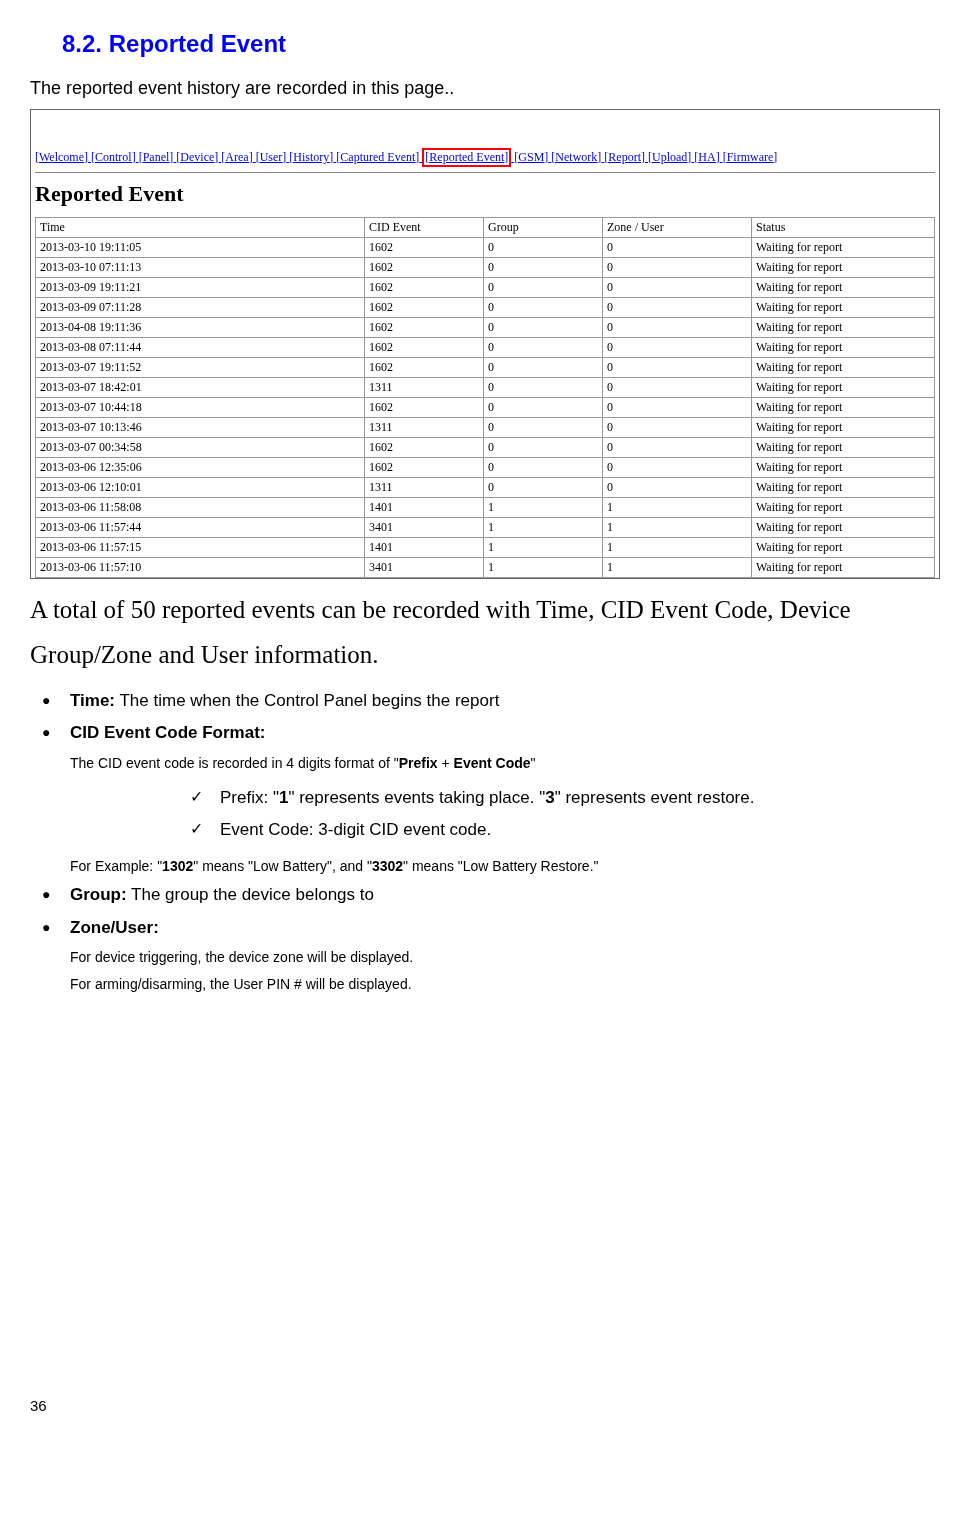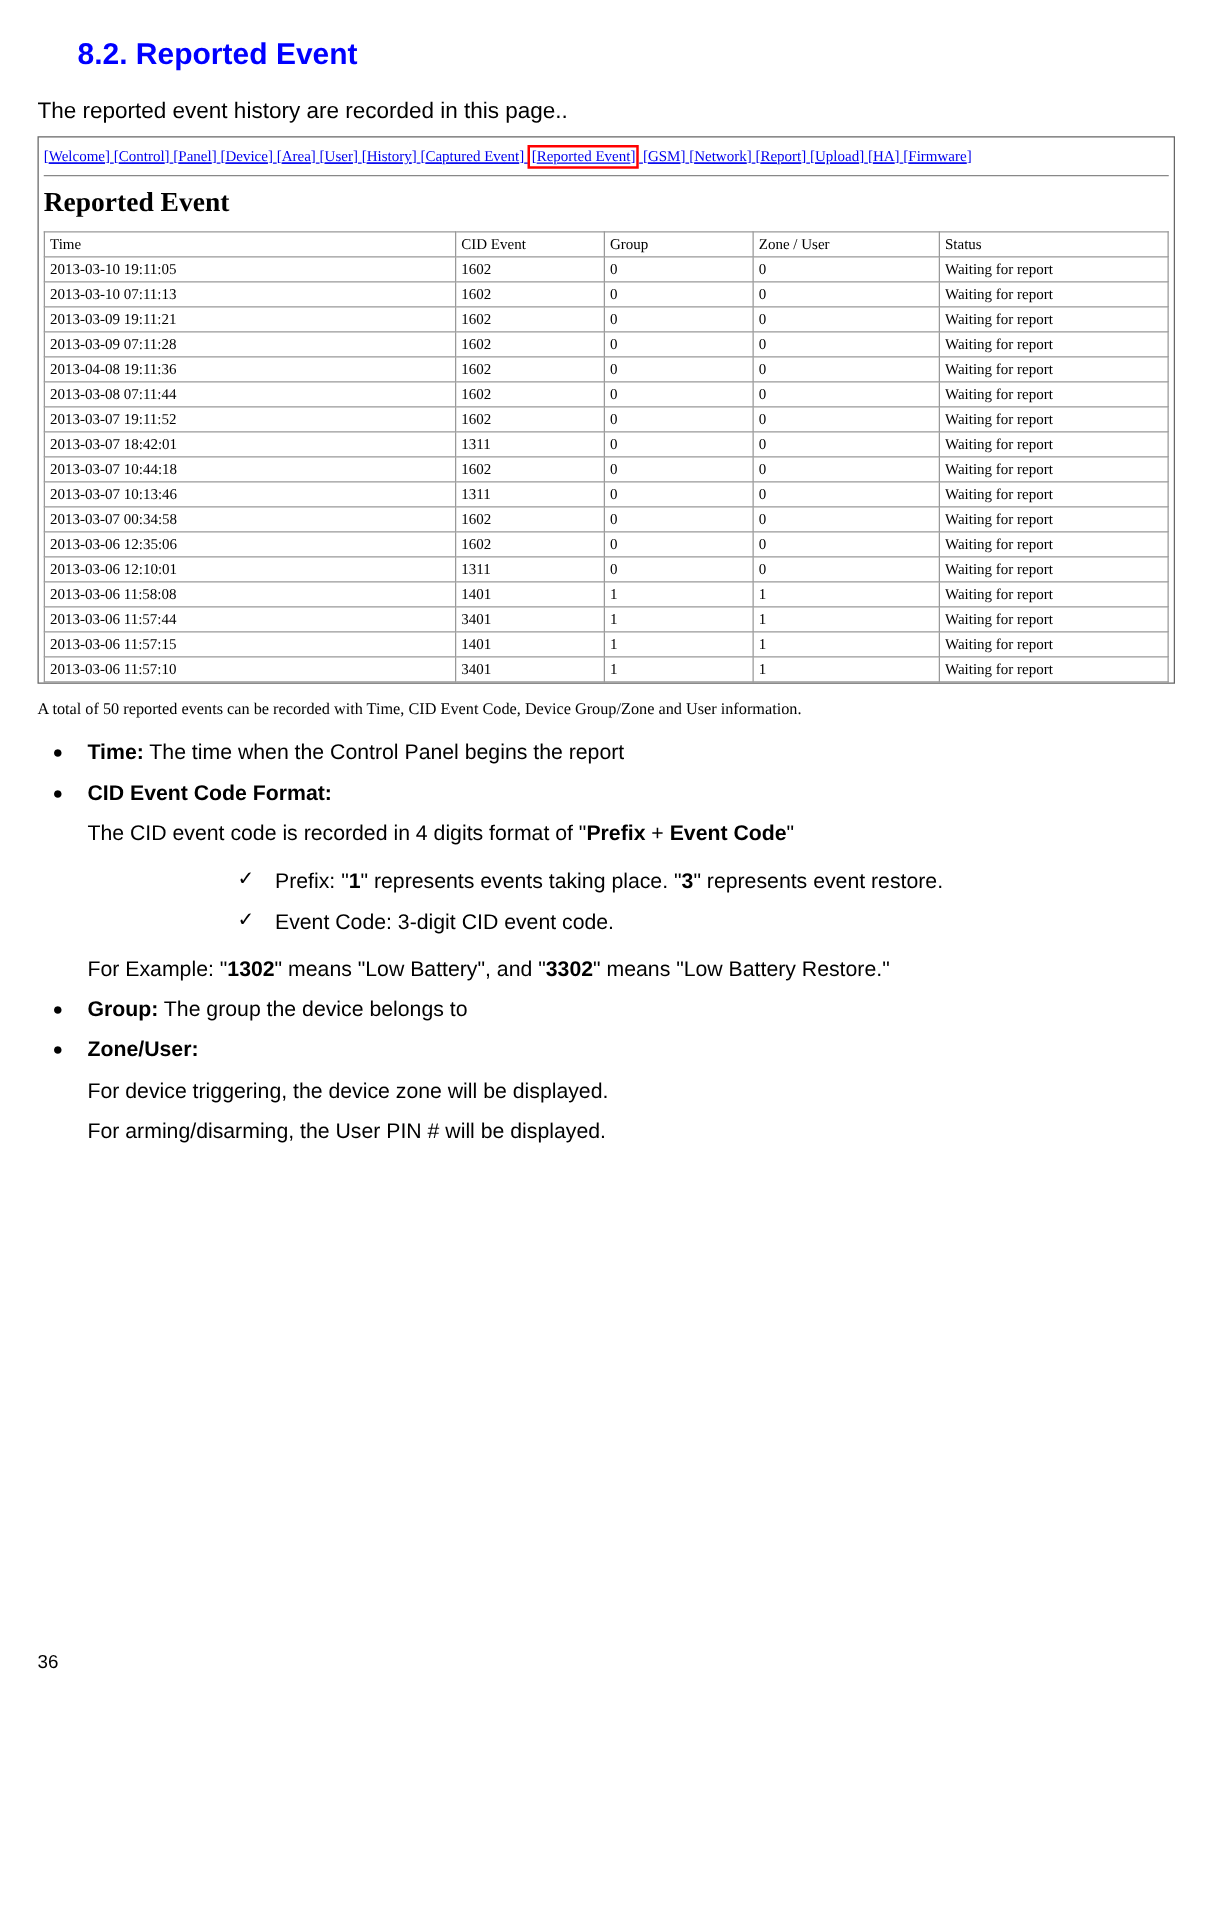--- a/index.html
+++ b/index.html
@@ -25,20 +25,21 @@
     padding: 4px 4px 0 4px;
     font-family: "Times New Roman", serif;
     margin-bottom: 8px;
   }
   .nav-links {
     font-family: "Times New Roman", serif;
     font-size: 12px;
     color: #0000EE;
     text-decoration: underline;
     padding: 2px 0;
+    margin-top: 32px;
   }
   .nav-links span.link {
     color: #0000EE;
     text-decoration: underline;
     cursor: pointer;
   }
   .nav-links span.brk {
     text-decoration: none;
     color: #0000EE;
   }
@@ -74,21 +75,21 @@
     height: 14px;
   }
   .event-table th { font-weight: normal; }
   .col-time { width: 320px; }
   .col-cid { width: 110px;}
   .col-group { width: 110px;}
   .col-zone { width: 140px;}
   .col-status {}
   .summary-text {
     font-family: "Times New Roman", serif;
-    font-size: 13px;
+    font-size: 25px;
     line-height: 1.8;
     margin: 2px 0 8px 0;
   }
   ul.main-list {
     list-style: none;
     padding-left: 40px;
     margin: 0;
   }
   ul.main-list > li {
     position: relative;
@@ -96,21 +97,21 @@
     font-size: 17px;
   }
   ul.main-list > li::before {
     content: "●";
     position: absolute;
     left: -28px;
     font-size: 14px;
     top: 2px;
   }
   .sub-text {
-    font-size: 17px;
+    font-size: 14px;
     line-height: 1.9;
   }
   ul.check-list {
     list-style: none;
     padding-left: 150px;
     margin: 6px 0;
   }
   ul.check-list > li {
     position: relative;
     line-height: 1.9;

